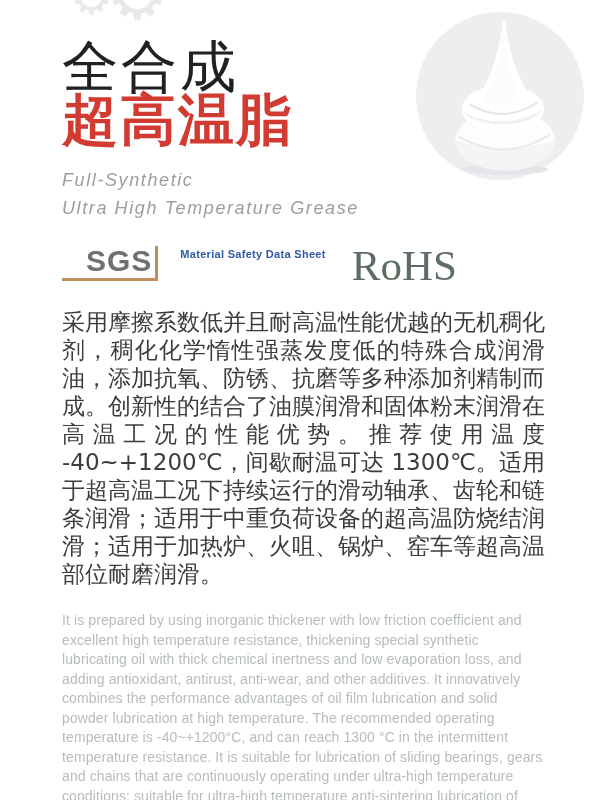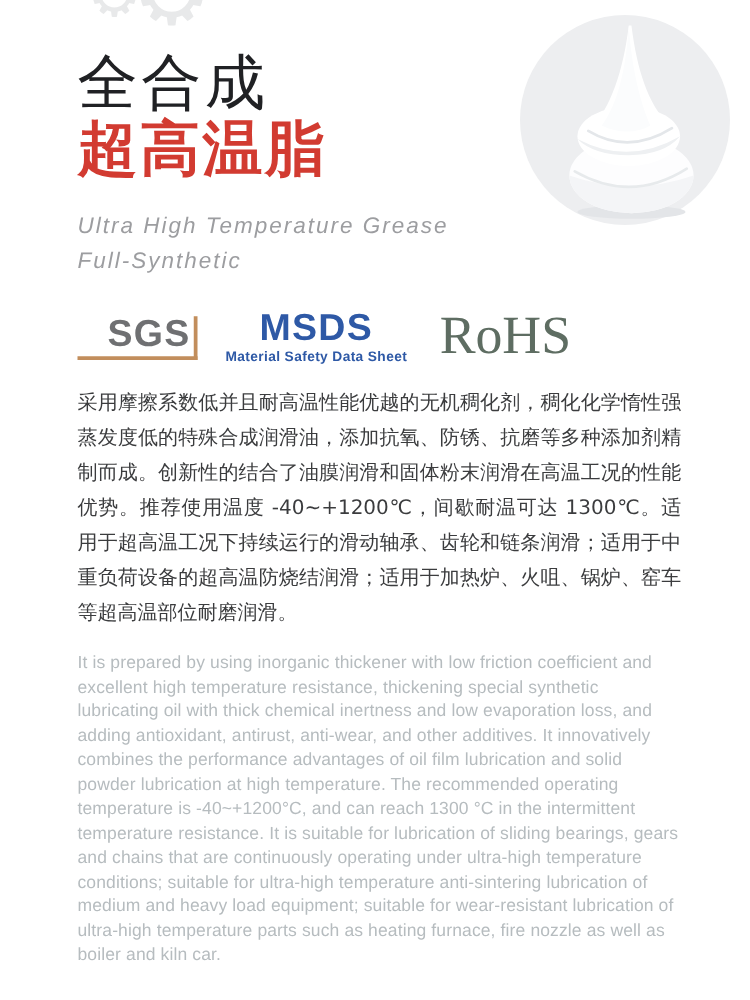--- a/index.html
+++ b/index.html
@@ -14,42 +14,42 @@
 
   
   .hero-circle {
     position:absolute; left:416px; top:12px; width:168px; height:168px;
     border-radius:50%; background:#edeef0;
   }
   .grease-svg { position:absolute; left:22px; top:2px; }
 
   .content { position:relative; padding:0 55px 0 62px; }
 
-  .title { margin:40px 0 0 0; font-size:48px; line-height:53px; font-weight:400; }
+  .title { margin:40px 0 0 0; font-size:56px; line-height:53px; font-weight:400; }
   .title-black { display:block; color:#202124; letter-spacing:3px;
     font-family:"DejaVu Sans","Liberation Sans",sans-serif; }
   .title-red { display:block; color:#d23b31; font-weight:700; letter-spacing:2px;
     font-family:"DejaVu Sans","Liberation Sans",sans-serif; }
 
   .subtitle { margin-top:20px; font-style:italic; color:#9c9da0;
     font-size:18px; line-height:28px; letter-spacing:1.6px; }
   .subtitle span { display:block; }
 
-  .cert-row { margin-top:24px; display:flex; align-items:center; height:48px; }
+  .cert-row { margin-top:24px; display:flex; align-items:flex-start; height:48px; }
   .sgs-box { border-bottom:3px solid #c28e5c; border-right:3px solid #c28e5c;
     padding:0 3px 2px 24px; }
   .sgs-text { font-size:30px; font-weight:700; color:#6f7072; letter-spacing:1px; line-height:1; }
   .msds-box { text-align:center; margin-left:22px; padding-bottom:1px; }
   .msds-text { font-size:30px; font-weight:700; color:#2e59a6; line-height:1; letter-spacing:1px; }
   .msds-sub { font-size:11px; font-weight:700; color:#2e59a6; margin-top:2px; letter-spacing:0.3px; white-space:nowrap; }
   .rohs-box { margin-left:26px; padding-bottom:1px; }
   .rohs-text { font-family:"Liberation Serif","DejaVu Serif",serif; font-size:43px;
     color:#5e6d62; line-height:0.95; }
 
-  .desc-cn { margin-top:14px; font-size:16px; line-height:28px; color:#3b3c3e;
+  .desc-cn { margin-top:14px; font-size:23px; line-height:28px; color:#3b3c3e;
     text-align:justify; font-weight:500;
     font-family:"DejaVu Sans","Liberation Sans",sans-serif; }
   .desc-en { margin-top:12px; font-size:14px; line-height:19.5px; color:#b6bcbf;
     text-align:left; letter-spacing:0.1px; }
 </style>
 </head>
 <body>
 
 <div class="page">
 
@@ -71,30 +71,29 @@
   </div>
 
   <div class="content">
 
     <h1 class="title">
       <span class="title-black">全合成</span>
       <span class="title-red">超高温脂</span>
     </h1>
 
     <div class="subtitle">
+      <span>Full-Synthetic</span>
       <span>Ultra High Temperature Grease</span>
-      <span>Full-Synthetic</span>
     </div>
 
     <div class="cert-row">
       <div class="sgs-box">
         <span class="sgs-text">SGS</span>
       </div>
       <div class="msds-box">
-        <div class="msds-text">MSDS</div>
         <div class="msds-sub">Material Safety Data Sheet</div>
       </div>
       <div class="rohs-box">
         <span class="rohs-text">RoHS</span>
       </div>
     </div>
 
     <p class="desc-cn">采用摩擦系数低并且耐高温性能优越的无机稠化剂，稠化化学惰性强蒸发度低的特殊合成润滑油，添加抗氧、防锈、抗磨等多种添加剂精制而成。创新性的结合了油膜润滑和固体粉末润滑在高温工况的性能优势。推荐使用温度 -40~+1200℃，间歇耐温可达 1300℃。适用于超高温工况下持续运行的滑动轴承、齿轮和链条润滑；适用于中重负荷设备的超高温防烧结润滑；适用于加热炉、火咀、锅炉、窑车等超高温部位耐磨润滑。</p>
 
     <p class="desc-en">It is prepared by using inorganic thickener with low friction coefficient and excellent high temperature resistance, thickening special synthetic lubricating oil with thick chemical inertness and low evaporation loss, and adding antioxidant, antirust, anti-wear, and other additives. It innovatively combines the performance advantages of oil film lubrication and solid powder lubrication at high temperature. The recommended operating temperature is -40~+1200°C, and can reach 1300 °C in the intermittent temperature resistance. It is suitable for lubrication of sliding bearings, gears and chains that are continuously operating under ultra-high temperature conditions; suitable for ultra-high temperature anti-sintering lubrication of medium and heavy load equipment; suitable for wear-resistant lubrication of ultra-high temperature parts such as heating furnace, fire nozzle as well as boiler and kiln car.</p>

